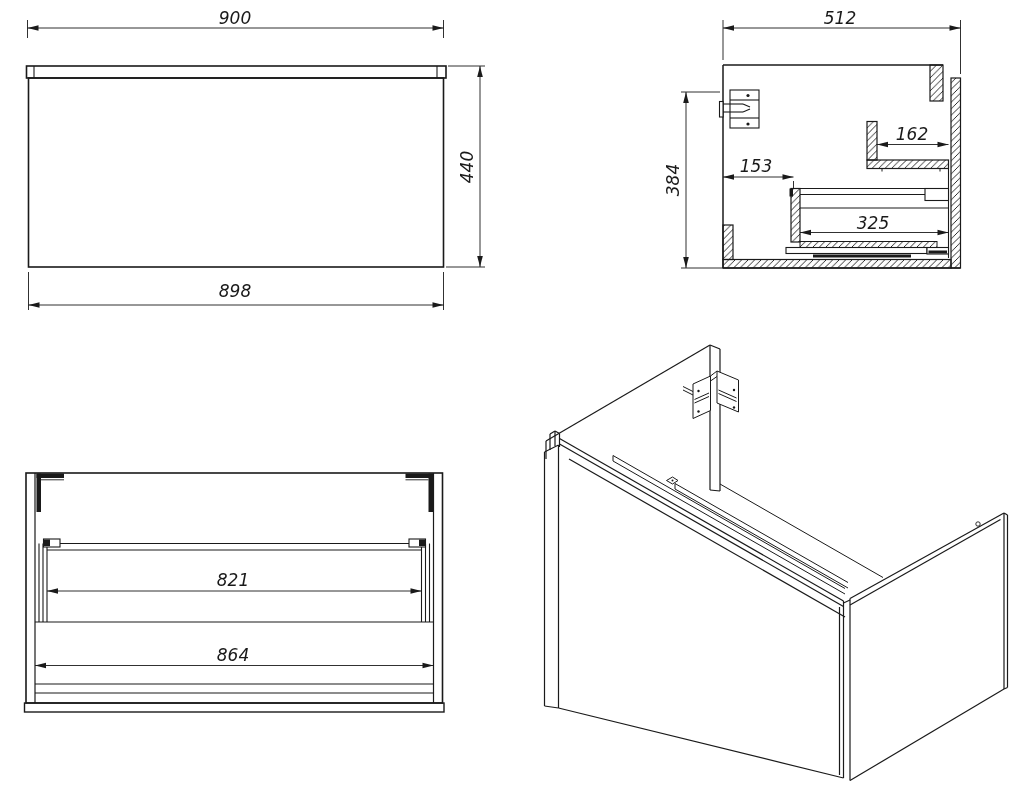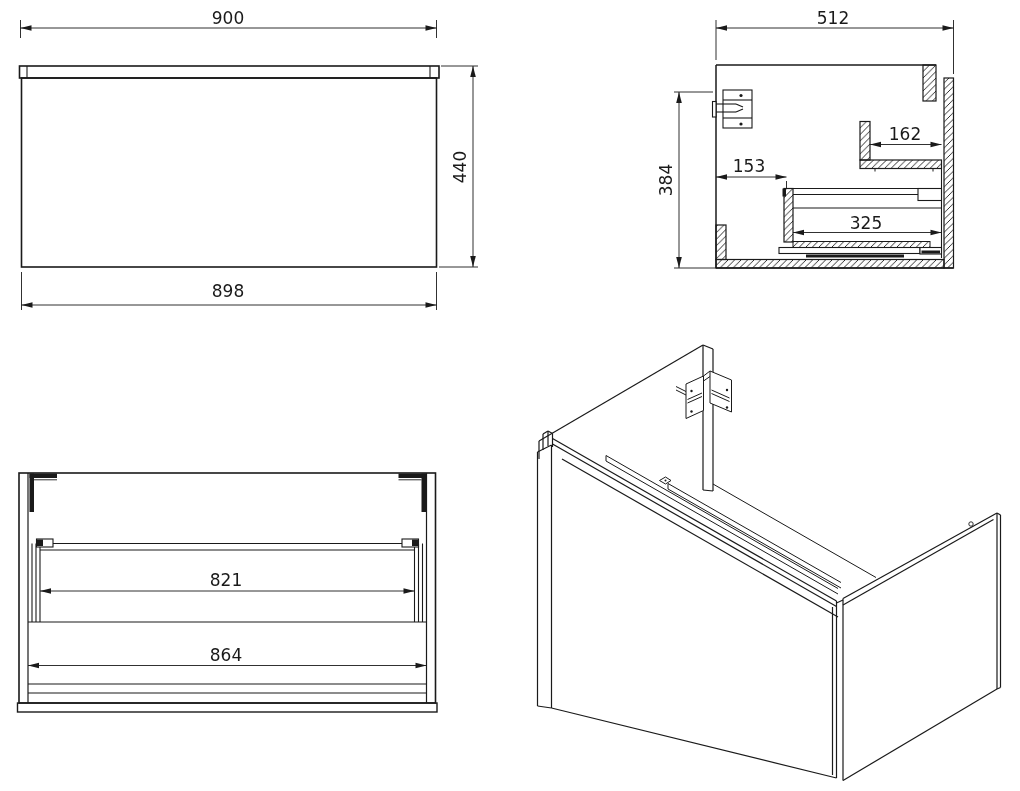--- a/index.html
+++ b/index.html
@@ -1,18 +1,18 @@
 <!DOCTYPE html>
 <html><head>
 <meta charset="utf-8">
 <style>
   html,body{margin:0;padding:0;background:#ffffff;}
   body{width:1020px;height:791px;position:relative;overflow:hidden;
        font-family:"DejaVu Sans","Liberation Sans",sans-serif;}
-  #stage{position:absolute;left:0;top:0;width:899px;height:791px;}
+  #stage{position:absolute;left:7px;top:0;width:899px;height:791px;font-style:italic;}
   svg{display:block;}
   .dimtext{font-size:17px;fill:#1a1a1a;}
 </style>
 </head>
 <body>
 
 <div id="stage">
 <svg width="1020" height="791" viewBox="0 0 1020 791">
   <defs>
     <pattern id="hatch" patternUnits="userSpaceOnUse" width="6.5" height="6.5">

